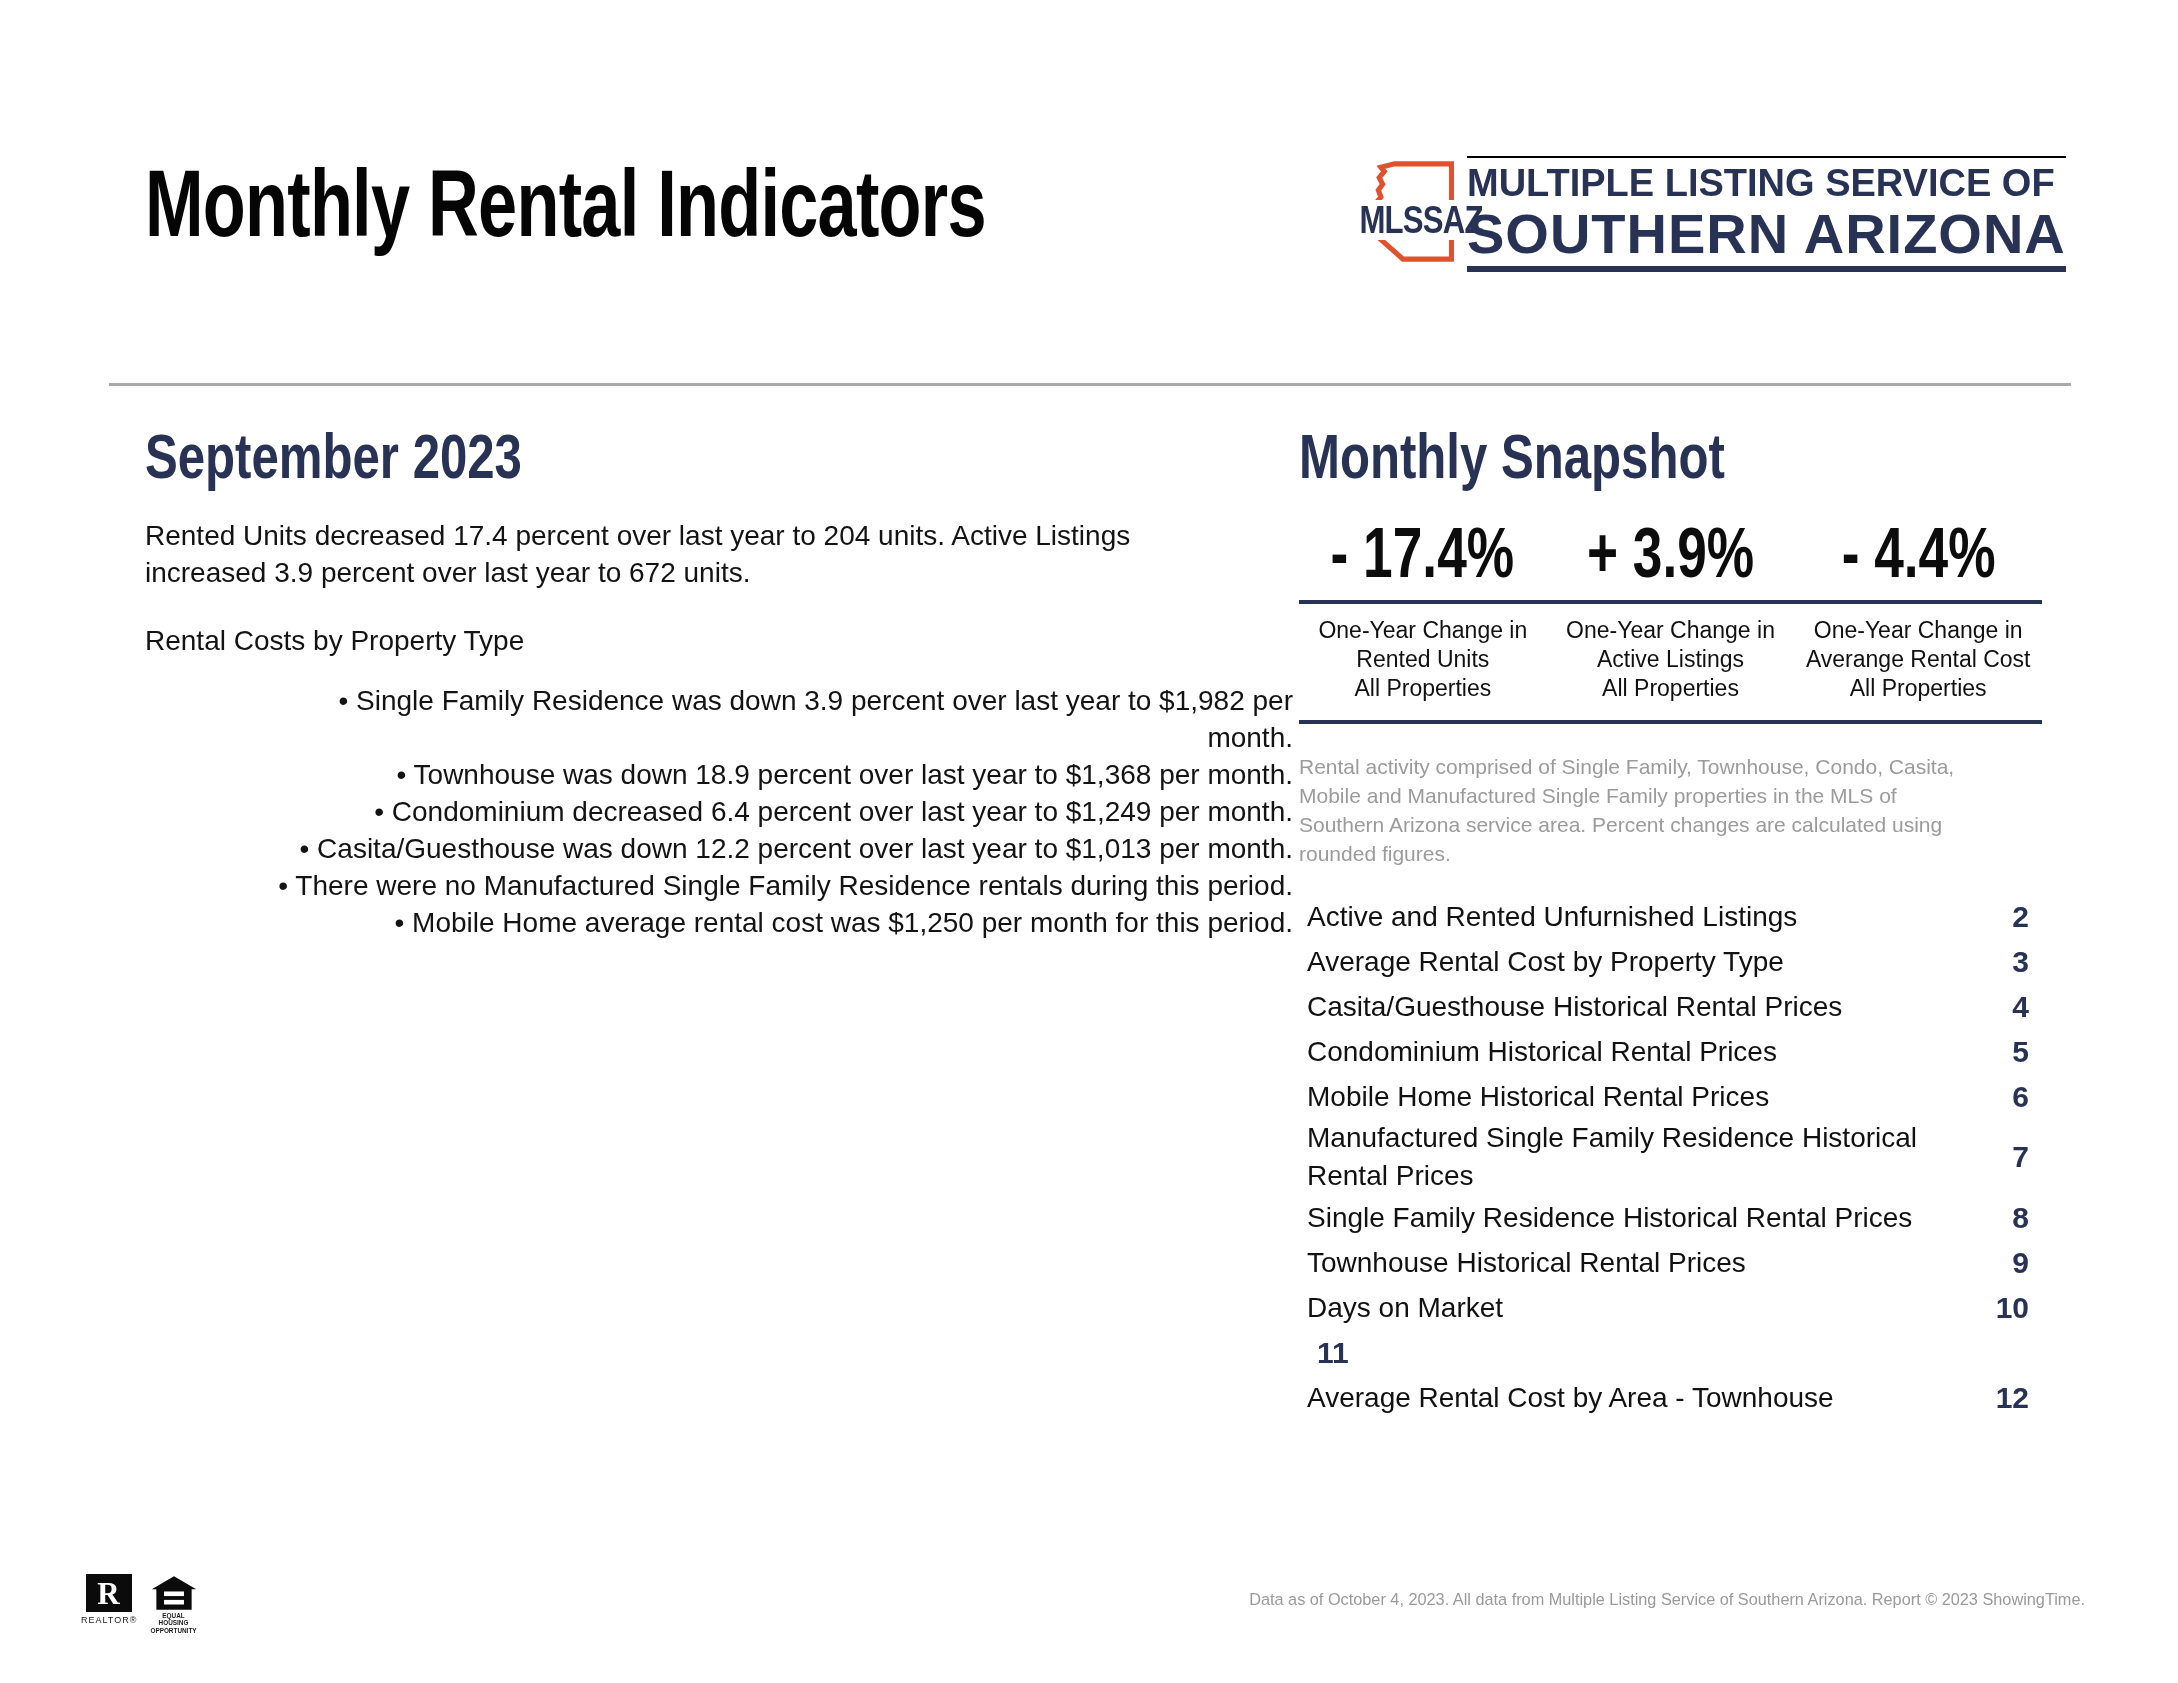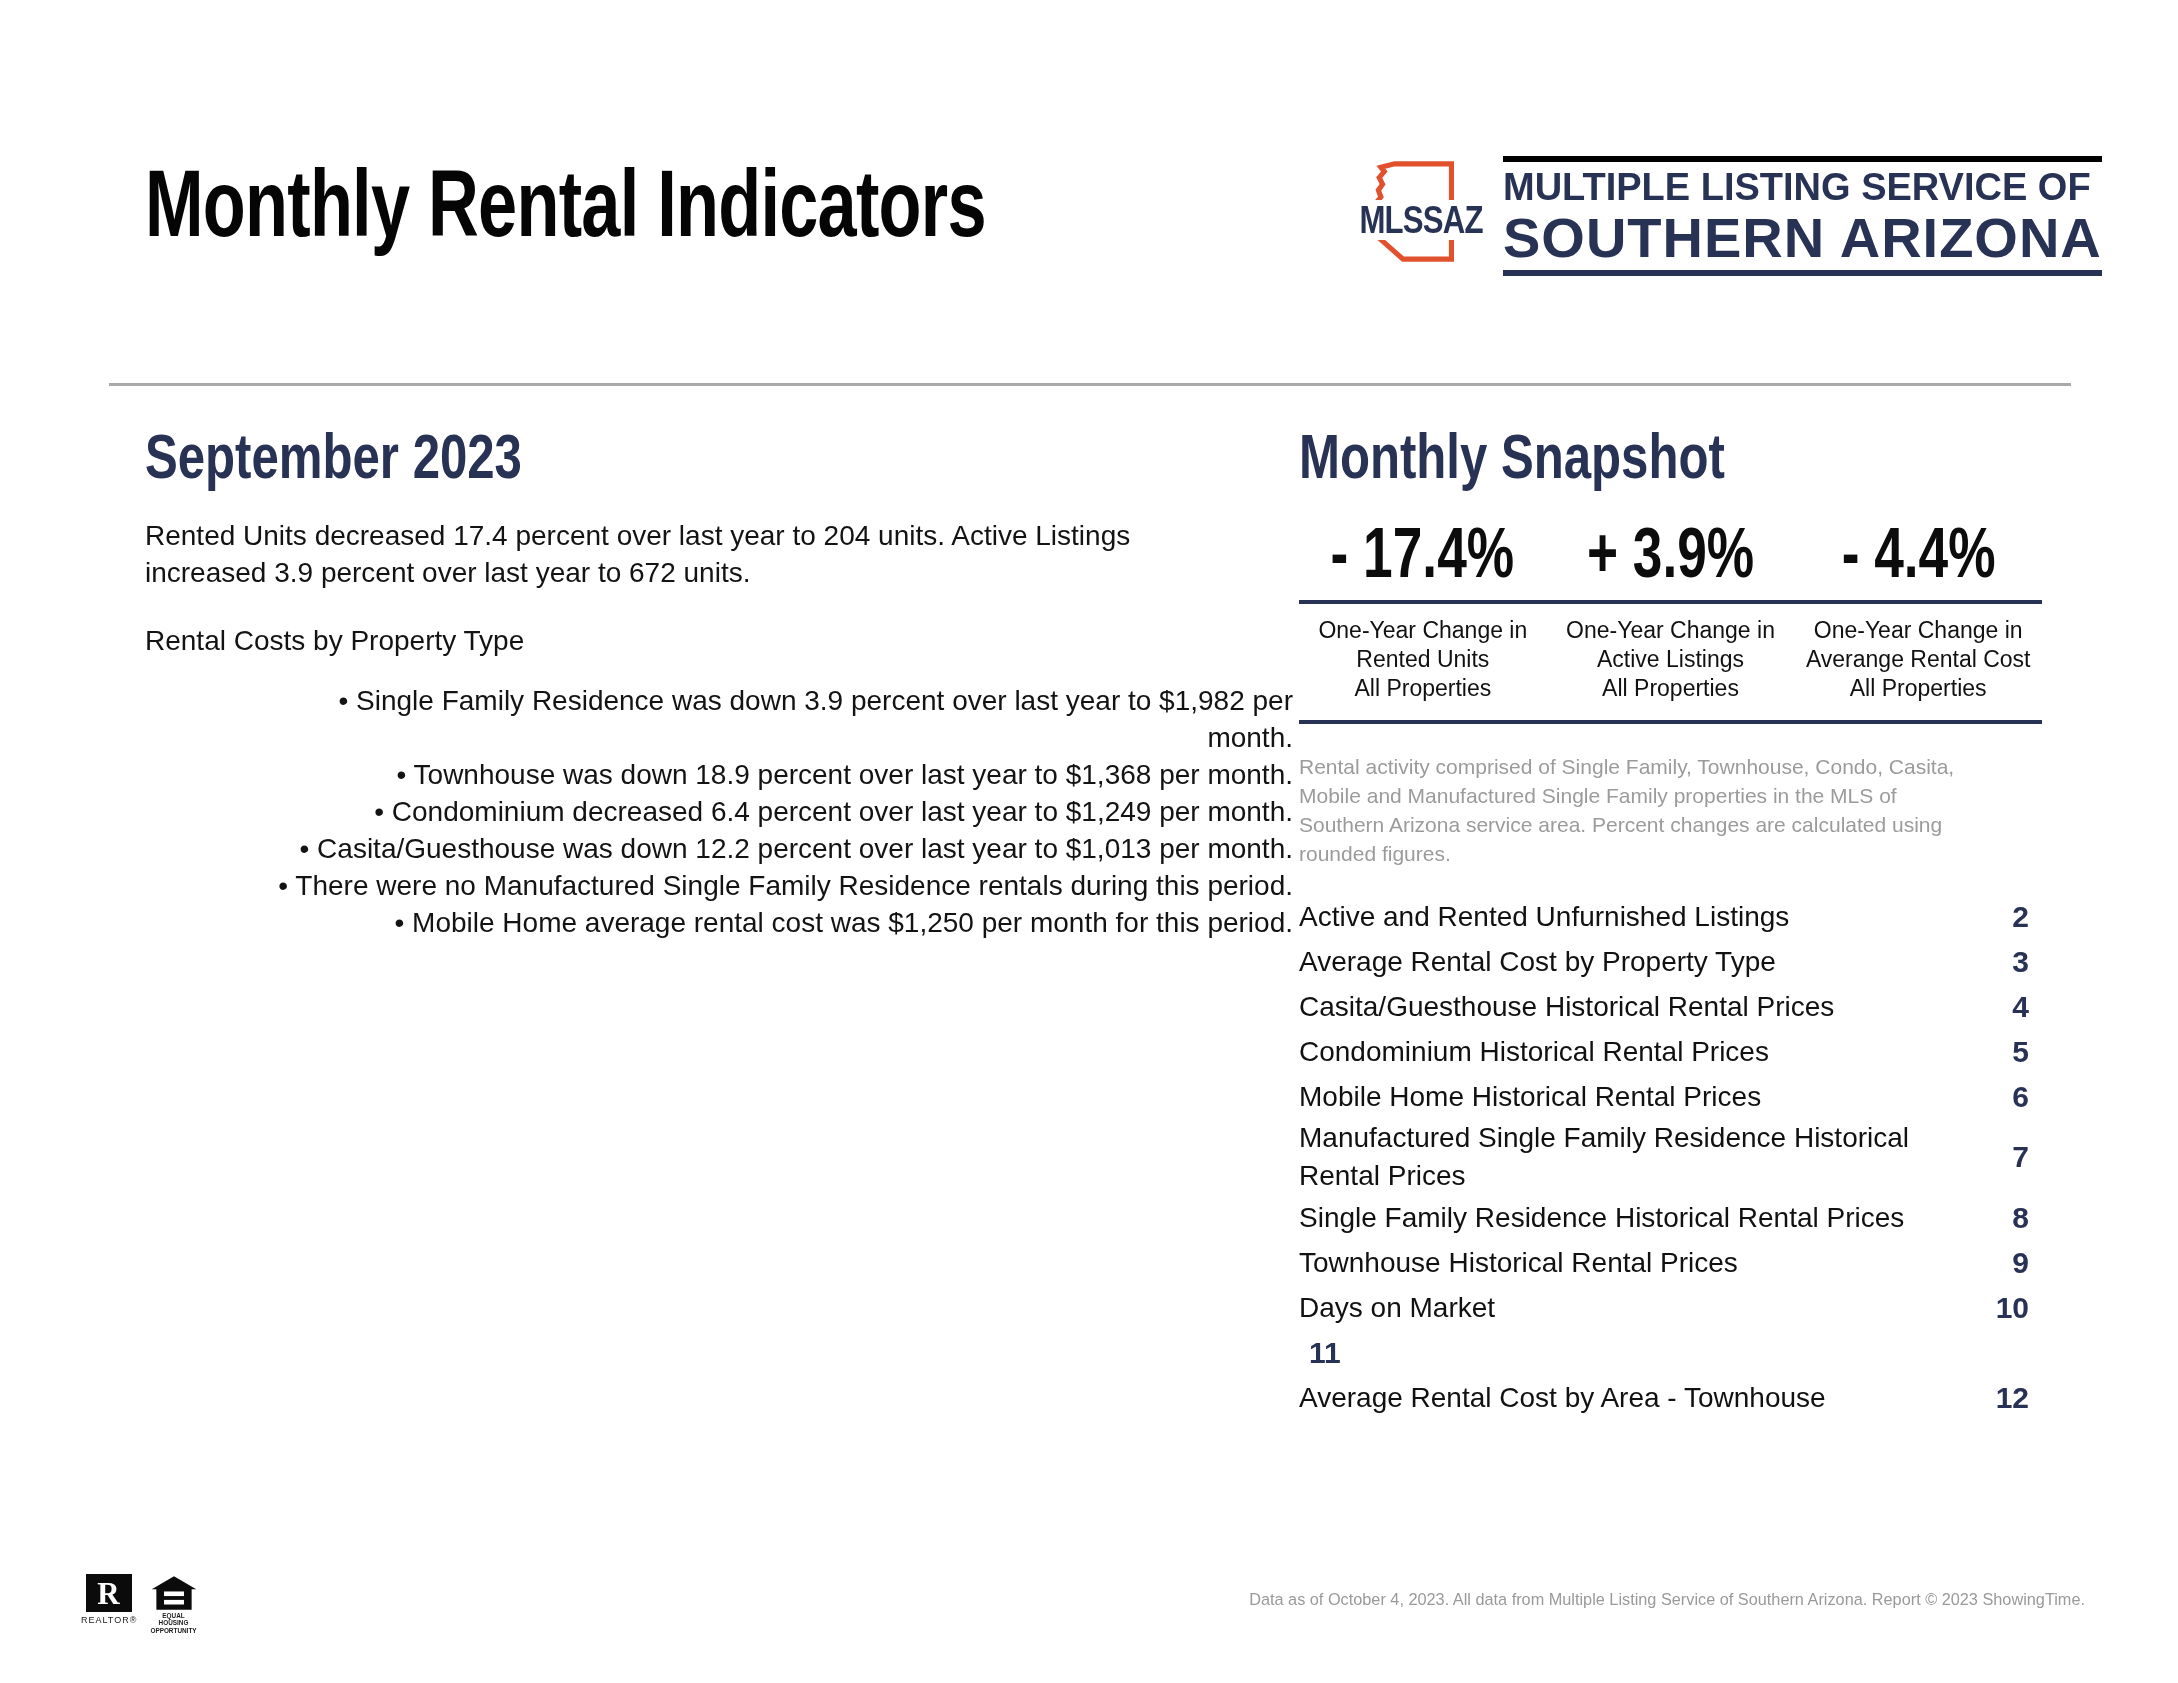--- a/index.html
+++ b/index.html
@@ -16,22 +16,22 @@
   #logo{position:absolute;left:1357px;top:152px;width:693px;height:129px;}
   #az-svg{position:absolute;left:12px;top:6px;width:85px;height:107px;}
   #mlssaz{
     position:absolute;left:0px;top:48px;
     font-size:38px;font-weight:bold;color:#283254;letter-spacing:-1px;
     background:#ffffff;padding:0 3px;line-height:40px;
     transform:scaleX(.82);transform-origin:left top;white-space:nowrap;
   }
   #logo-text{
     position:absolute;left:110px;top:4px;display:inline-block;
-    border-top:6px solid #000000;border-bottom:6px solid #283254;
-    padding:3px 0 4px 0;white-space:nowrap;margin-left:36px;
+    border-top:2px solid #000000;border-bottom:6px solid #283254;
+    padding:3px 0 4px 0;white-space:nowrap;
   }
   #logo-line1{font-size:38px;font-weight:bold;color:#283254;line-height:44px;letter-spacing:0px;}
   #logo-line2{font-size:56px;font-weight:bold;color:#283254;line-height:57px;letter-spacing:1px;}
   #header-divider{position:absolute;left:109px;top:383px;width:1962px;height:3px;background:#a9a9a9;}
 
   
   .section-heading{
     position:absolute;font-size:63px;font-weight:bold;color:#283254;
     line-height:65px;white-space:nowrap;
     transform:scaleX(.78);transform-origin:left top;
@@ -56,21 +56,21 @@
   .snap-rule{position:absolute;left:1299px;width:743px;height:4px;background:#283254;}
   #rule-top{top:600px;}
   #rule-bottom{top:720px;}
   #stat-labels{position:absolute;left:1299px;top:616px;width:743px;display:flex;}
   .stat-label{flex:1;text-align:center;font-size:23px;color:#111111;line-height:29px;white-space:pre-line;}
   #disclaimer{position:absolute;left:1299px;top:752px;width:752px;
     font-size:21px;color:#9b9b9b;line-height:29px;white-space:pre-line;}
 
   
   #toc{position:absolute;left:1299px;top:894px;width:730px;}
-  .toc-row{display:flex;justify-content:space-between;align-items:center;min-height:45px;cursor:pointer;}
+  .toc-row{display:flex;justify-content:space-between;align-items:center;min-height:45px;cursor:pointer;margin-left:8px;}
   .toc-label{font-size:28px;color:#111111;line-height:38px;white-space:pre;}
   .toc-page{font-size:30px;font-weight:bold;color:#283254;text-align:right;padding-left:10px;}
 
   
   #realtor{position:absolute;left:81px;top:1574px;width:55px;text-align:center;}
   #realtor-box{width:46px;height:38px;background:#0b0b0b;margin:0 auto;
     display:flex;align-items:center;justify-content:center;}
   #realtor-box span{color:#ffffff;font-family:"Liberation Serif","DejaVu Serif",serif;
     font-weight:bold;font-size:31px;line-height:31px;}
   #realtor-label{margin-top:3px;font-size:9px;letter-spacing:1px;color:#1a1a1a;white-space:nowrap;}

